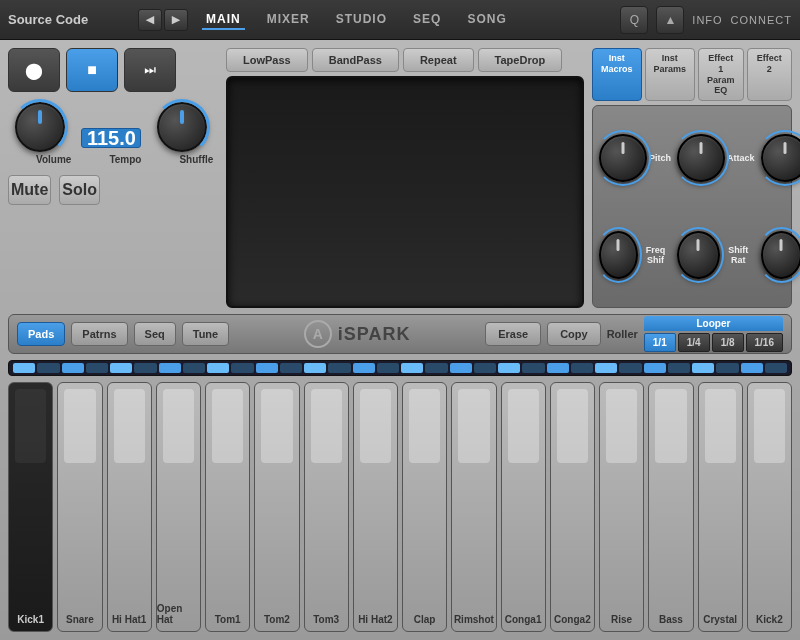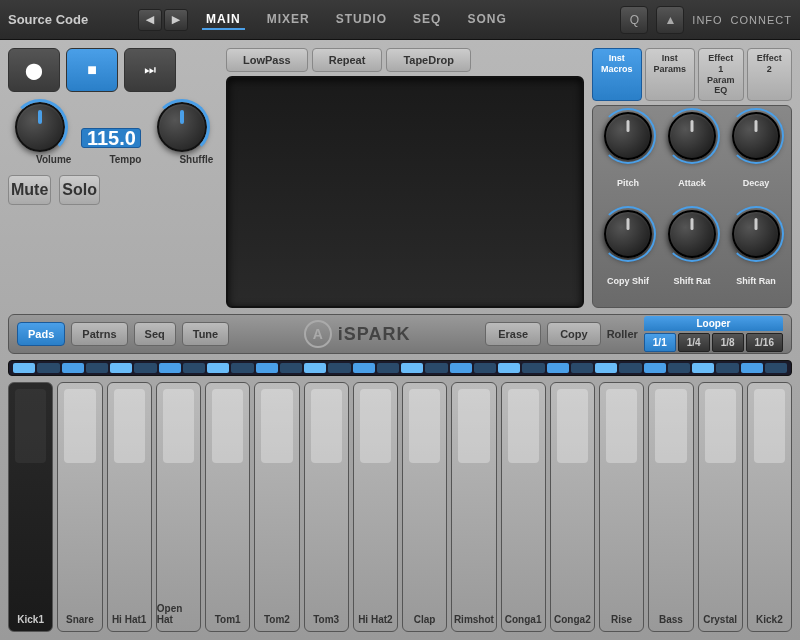--- a/index.html
+++ b/index.html
@@ -276,23 +276,23 @@
       grid-template-columns: repeat(3, 1fr);
       gap: 6px;
       padding: 6px;
       background: linear-gradient(180deg, #888 0%, #6a6a6a 100%);
       border-radius: 6px;
       border: 1px solid #555;
       flex: 1;
     }
     .panel-knob {
       display: flex;
-      flex-direction: column;
+      flex-direction: row;
       align-items: center;
-      gap: 18px;
+      gap: 2px;
     }
     .panel-knob-body {
       width: 48px; height: 48px;
       border-radius: 50%;
       background: radial-gradient(circle at 35% 35%, #555, #111);
       border: 2px solid #000;
       box-shadow: 0 2px 6px rgba(0,0,0,0.8), inset 0 1px 2px rgba(255,255,255,0.1);
       position: relative;
     }
     .panel-knob-body::before {
@@ -550,20 +550,21 @@
       </div>
       <div class="mute-solo-row">
         <button class="mute-solo-btn">Mute</button>
         <button class="mute-solo-btn">Solo</button>
       </div>
     </div>
 
     <div class="center-pad">
       <div class="filter-buttons">
         <button class="filter-btn">LowPass</button>
+        <button class="filter-btn">BandPass</button>
         <button class="filter-btn">Repeat</button>
         <button class="filter-btn">TapeDrop</button>
       </div>
       <div class="main-pad"></div>
     </div>
 
     <div class="right-panel">
       <div class="macro-tabs">
         <div class="macro-tab active" style="font-size:9px; line-height:1.2;">Inst<br>Macros</div>
         <div class="macro-tab inactive" style="font-size:9px; line-height:1.2;">Inst<br>Params</div>
@@ -578,21 +579,21 @@
         <div class="panel-knob">
           <div class="panel-knob-body"></div>
           <span class="panel-knob-label">Attack</span>
         </div>
         <div class="panel-knob">
           <div class="panel-knob-body"></div>
           <span class="panel-knob-label">Decay</span>
         </div>
         <div class="panel-knob">
           <div class="panel-knob-body"></div>
-          <span class="panel-knob-label">Copy Shif</span>
+          <span class="panel-knob-label">Freq Shif</span>
         </div>
         <div class="panel-knob">
           <div class="panel-knob-body"></div>
           <span class="panel-knob-label">Shift Rat</span>
         </div>
         <div class="panel-knob">
           <div class="panel-knob-body"></div>
           <span class="panel-knob-label">Shift Ran</span>
         </div>
       </div>

